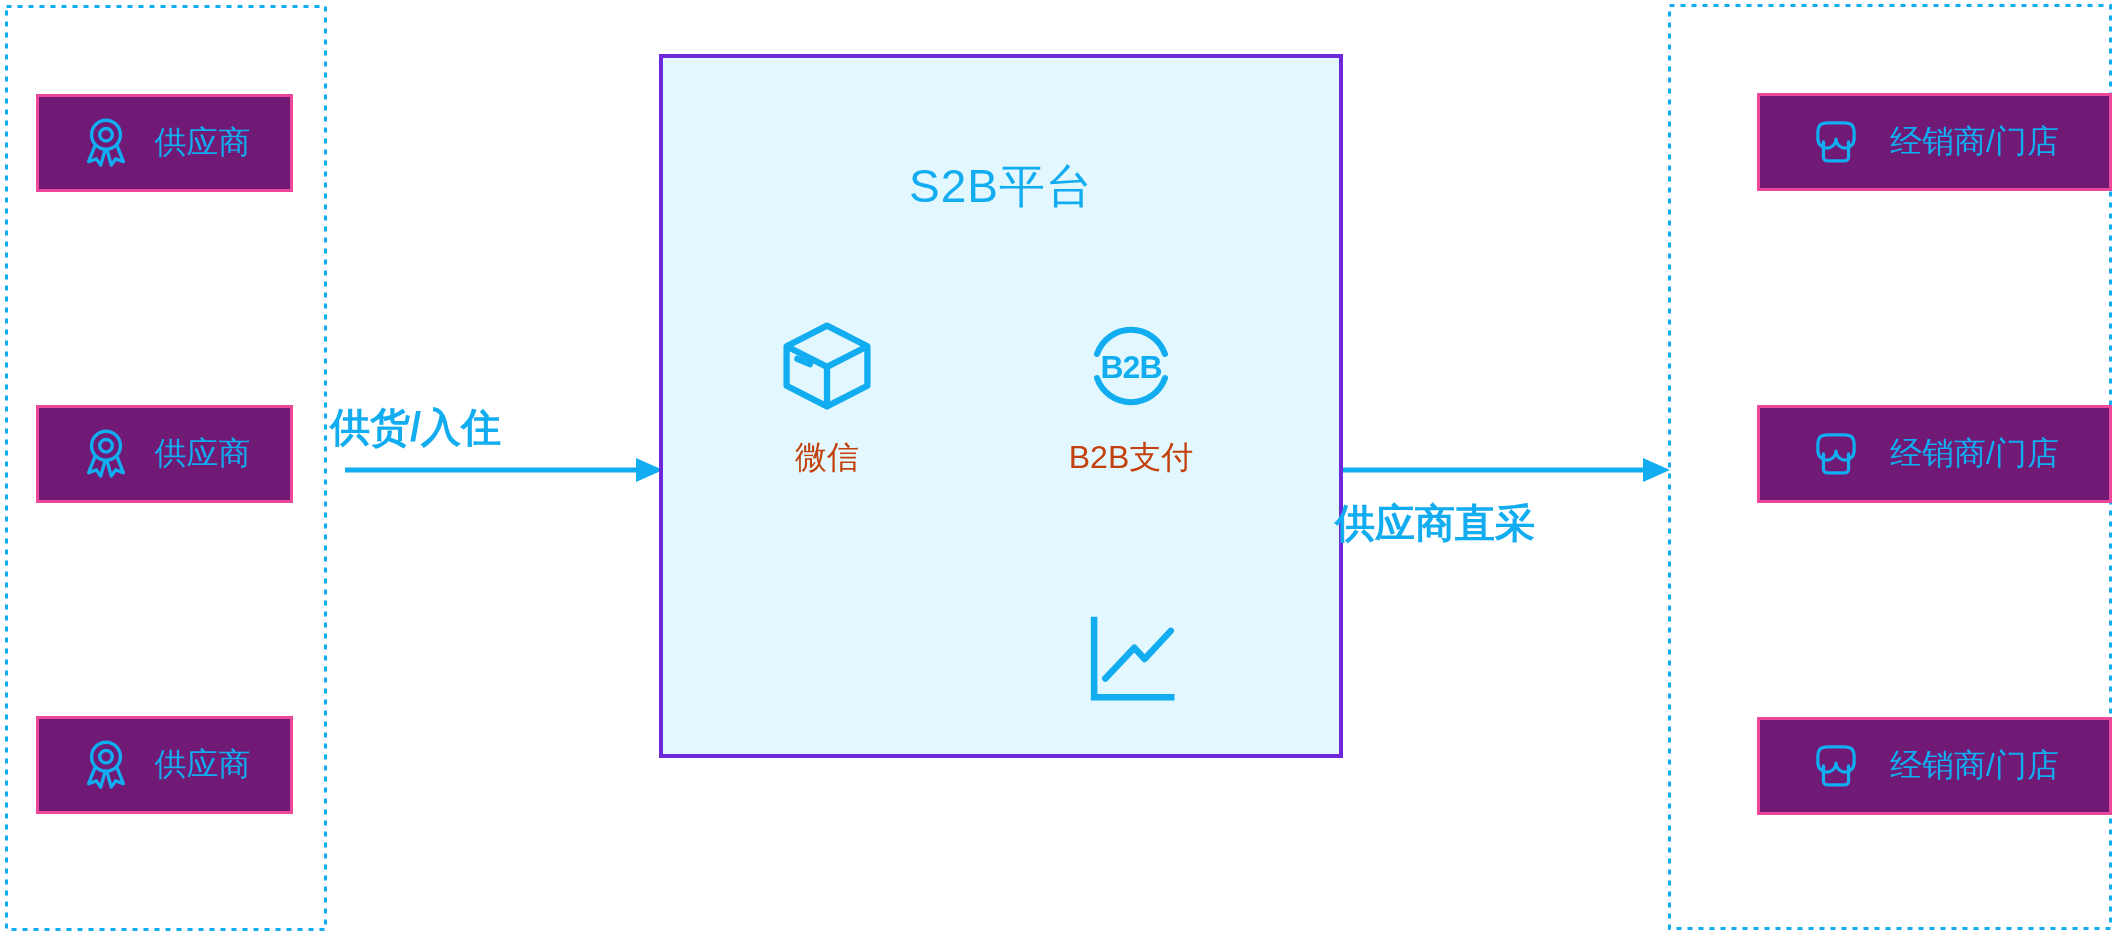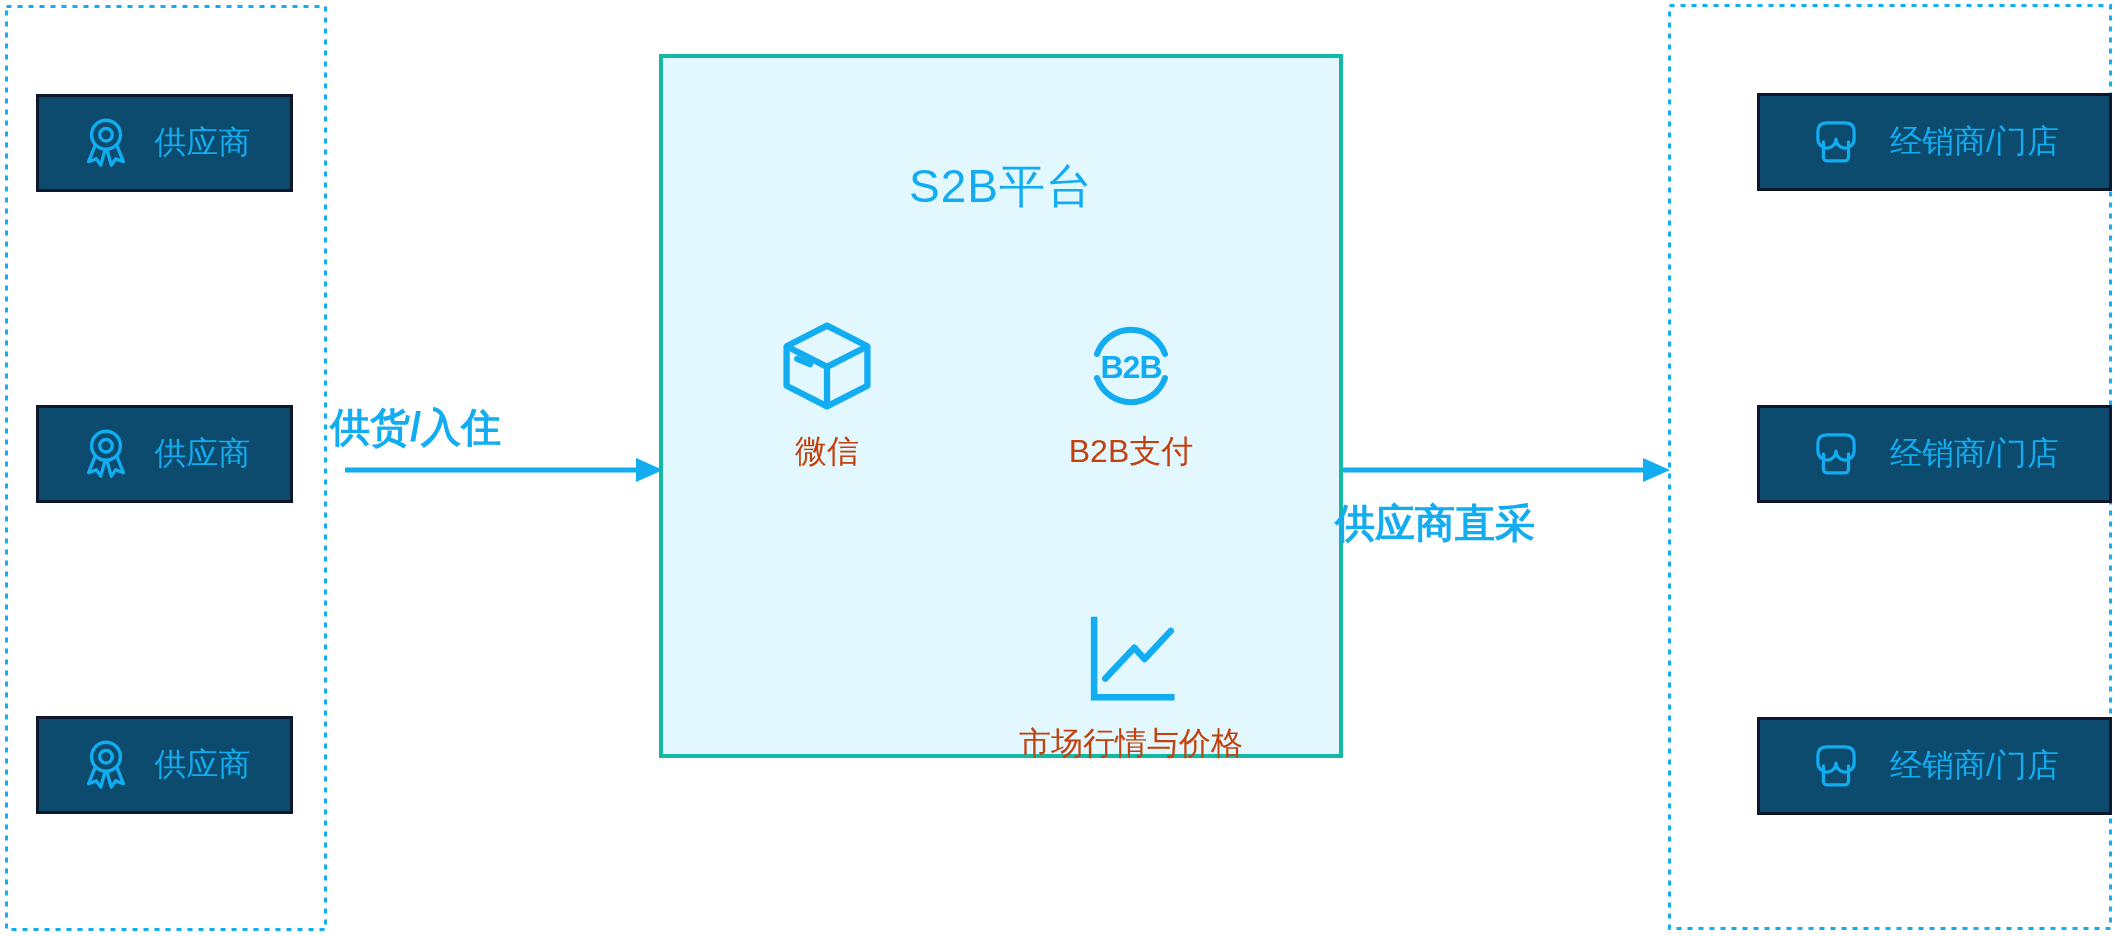--- a/index.html
+++ b/index.html
@@ -7,39 +7,39 @@
     position:relative;width:2115px;height:936px;background:#ffffff;overflow:hidden;
     font-family:"Liberation Sans","DejaVu Sans",sans-serif;color:#12ACF0;
   }
   
   .panel{position:absolute;}
   .panel-left{left:5px;top:5px;width:322px;height:926px;}
   .panel-right{left:1668px;top:4px;width:444px;height:926px;}
   .panel svg.dash-border{position:absolute;left:0;top:0;}
   
   .entity{
-    position:absolute;background:#0c4a6e;border:3px solid #0f172a;box-sizing:border-box;
+    position:absolute;background:#701a75;border:3px solid #ec4899;box-sizing:border-box;
     display:flex;align-items:center;justify-content:center;
   }
   .entity .label{font-size:32px;color:#12ACF0;white-space:nowrap;}
   .supplier{left:31px;width:257px;height:98px;gap:22px;}
   .sup-1{top:89px;} .sup-2{top:400px;} .sup-3{top:711px;}
   .distributor{left:42px;width:355px;height:98px;gap:28px;margin-left:47px;}
   .dis-1{top:89px;} .dis-2{top:401px;} .dis-3{top:713px;}
   
   .platform{
     position:absolute;left:659px;top:54px;width:684px;height:704px;box-sizing:border-box;
-    background:#E3F7FE;border:4px solid #14b8a6;
+    background:#E3F7FE;border:4px solid #6d28d9;
   }
   .platform-title{
     position:absolute;left:0;top:98px;width:100%;text-align:center;
     font-size:46px;font-weight:400;color:#12ACF0;letter-spacing:1px;
   }
   .feature{
-    position:absolute;width:320px;display:flex;flex-direction:column;align-items:center;gap:18px;
+    position:absolute;width:320px;display:flex;flex-direction:column;align-items:center;gap:24px;
   }
   .f1{left:4px;top:262px;} .f2{left:308px;top:262px;}
   .f3{left:4px;top:554px;} .f4{left:308px;top:554px;}
   .icon-holder{height:92px;display:flex;align-items:center;justify-content:center;}
   .feature-label{font-size:32px;color:#c2410c;white-space:nowrap;}
   
   .arrow-svg{position:absolute;}
   .arrow-left{left:340px;top:450px;}
   .arrow-right{left:1343px;top:450px;}
   .flow-label{
@@ -131,21 +131,20 @@
     </div>
 
 
     <div class="feature f4">
       <div class="icon-holder">
         <svg class="icon" width="95" height="86" viewBox="0 0 100 92" fill="none" stroke="#12ACF0" stroke-width="7">
           <path d="M10,2 L10,88 L96,88"></path>
           <path d="M22,68 L53,35 L64,47 L92,17" stroke-linecap="round" stroke-linejoin="round"></path>
         </svg>
       </div>
-      <div class="feature-label">市场行情与价格</div>
     </div>
   </div>
 
   <svg class="arrow-svg arrow-right" width="330" height="40" viewBox="0 0 330 40">
     <line x1="0" y1="20" x2="302" y2="20" stroke="#12ACF0" stroke-width="5"></line>
     <polygon points="300,8 327,20 300,32" fill="#12ACF0"></polygon>
   </svg>
   <div class="flow-label flow-out-bottom">供应商直采</div>
 
   <div class="panel panel-right">

